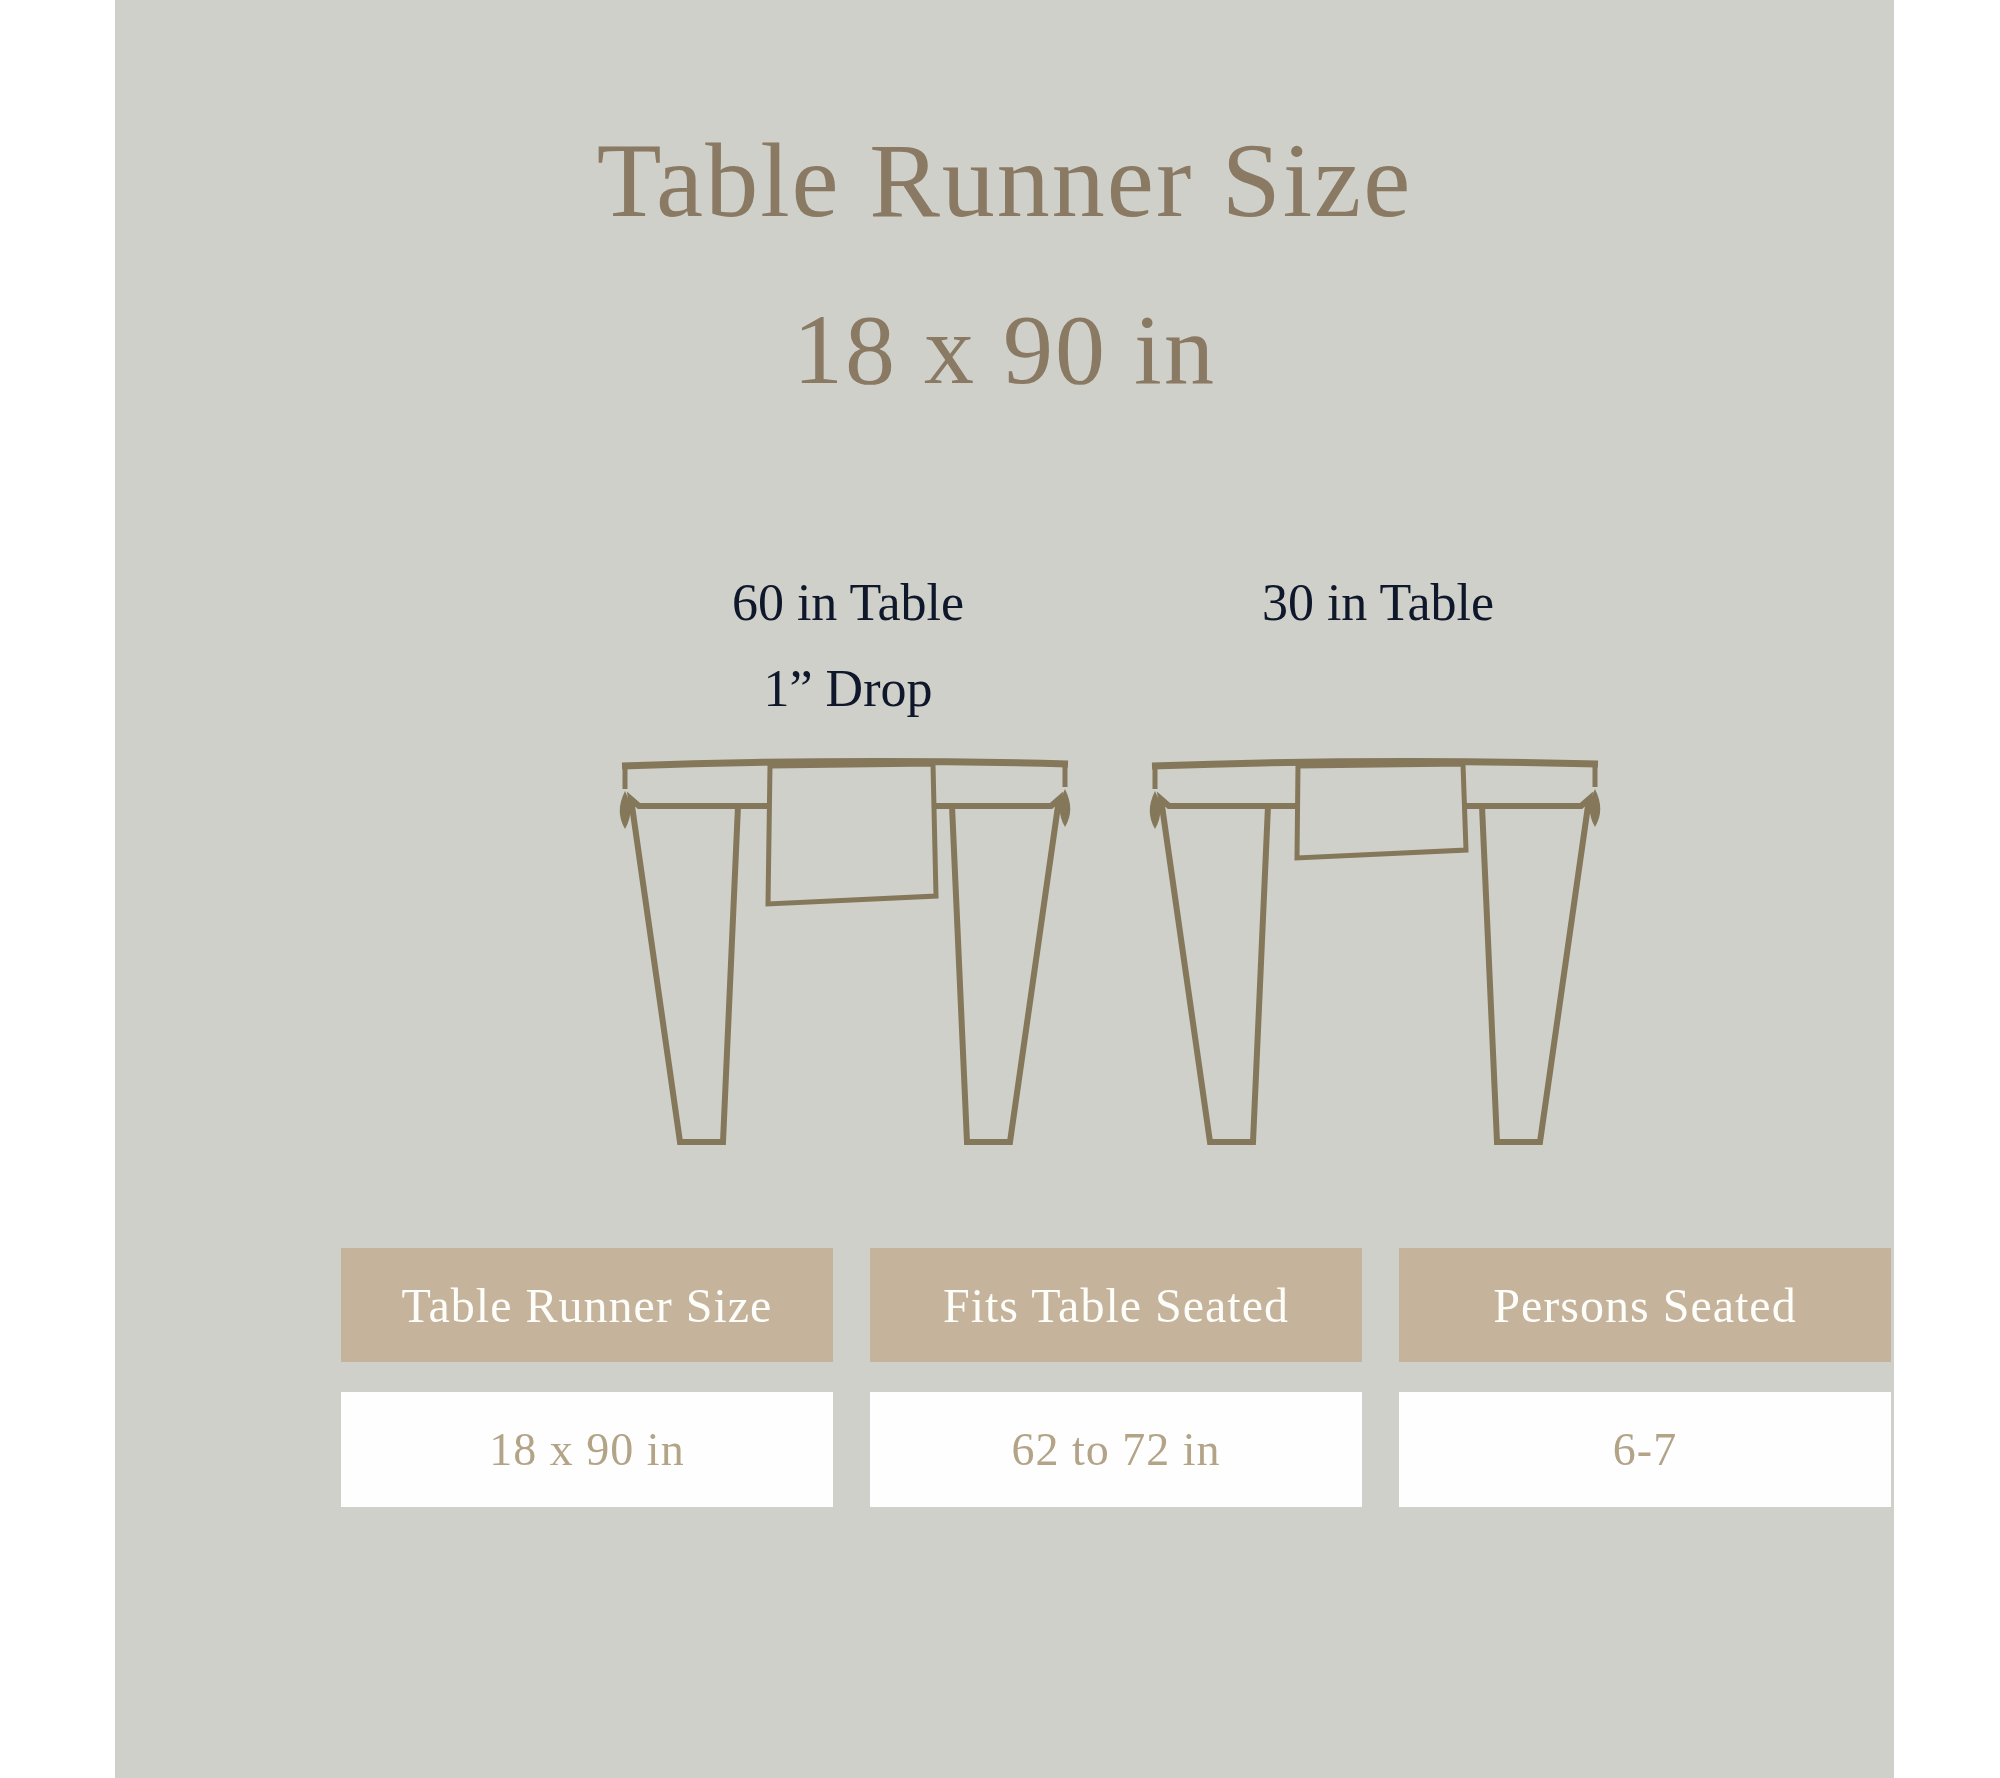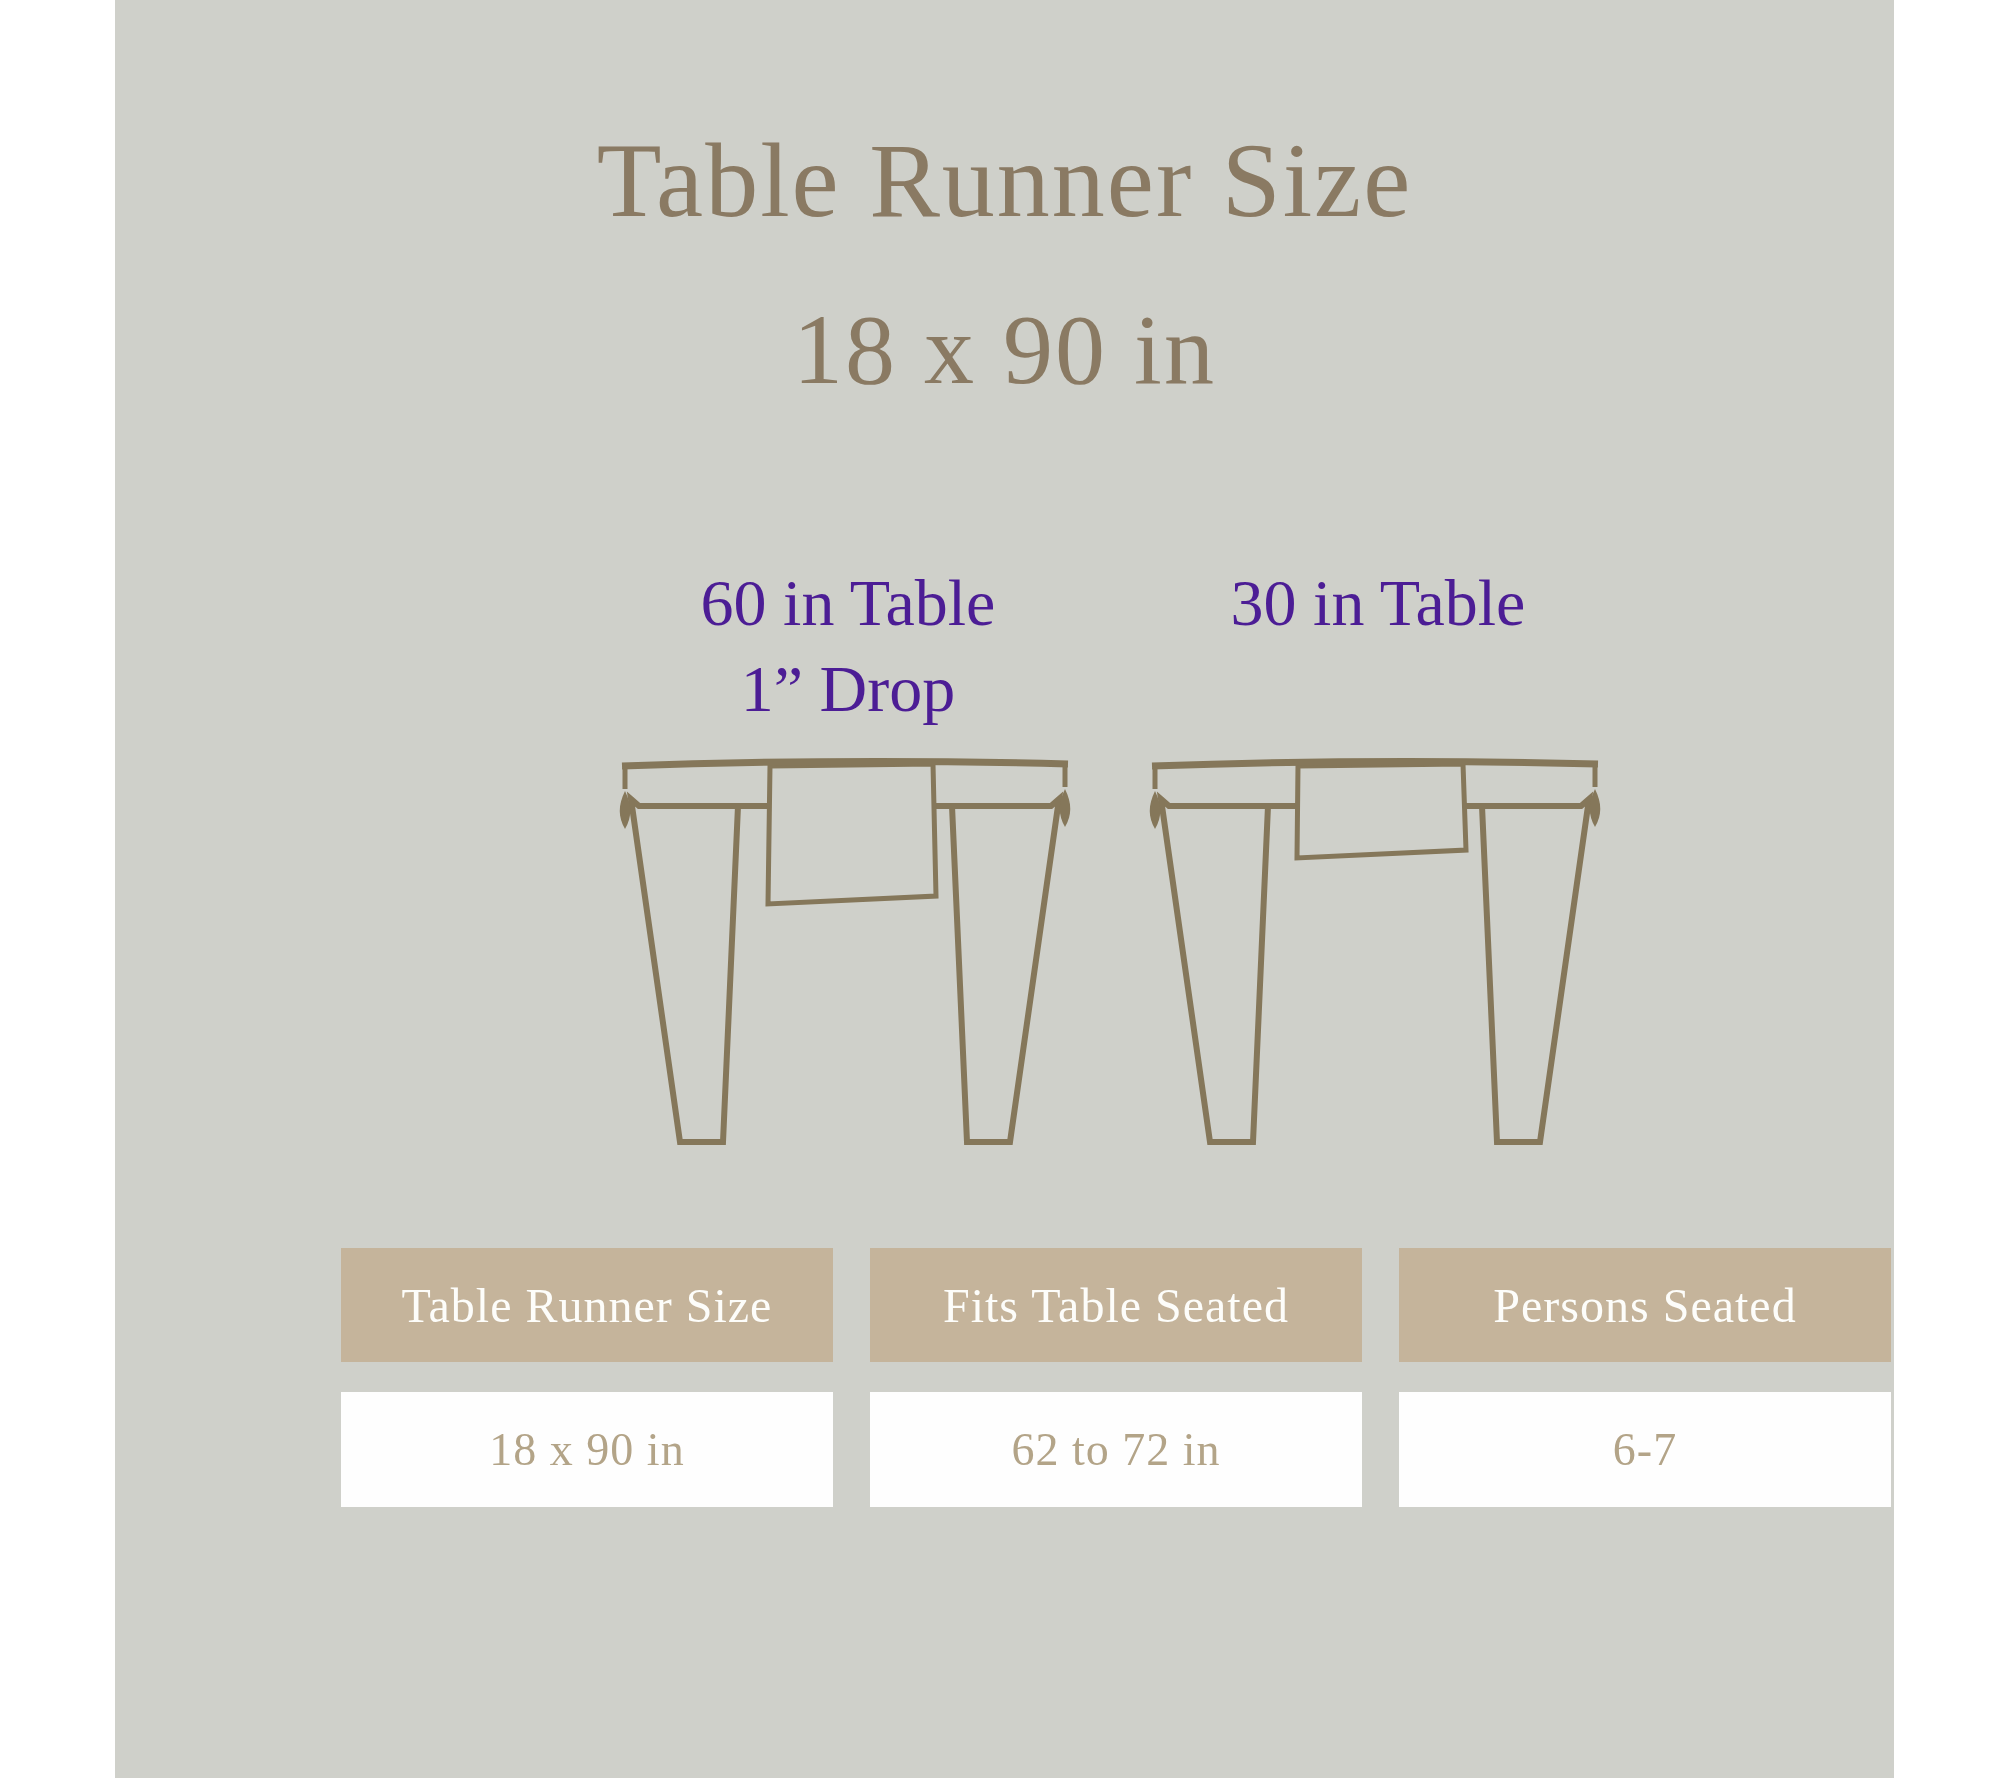--- a/index.html
+++ b/index.html
@@ -42,23 +42,23 @@
     font-size: 100px;
     line-height: 1.0;
     color: #8a7a63;
     letter-spacing: 2px;
   }
   .diagram-label {
     position: absolute;
     top: 560px;
     width: 520px;
     text-align: center;
-    font-size: 66px;
+    font-size: 52px;
     line-height: 86px;
-    color: #4c1d95;
+    color: #0f172a;
   }
   .diagram-label.left  { left: 473px; }
   .diagram-label.right { left: 1003px; }
   .table-svg {
     position: absolute;
     top: 755px;
     width: 460px;
     height: 400px;
   }
   .table-svg.left  { left: 500px; }

